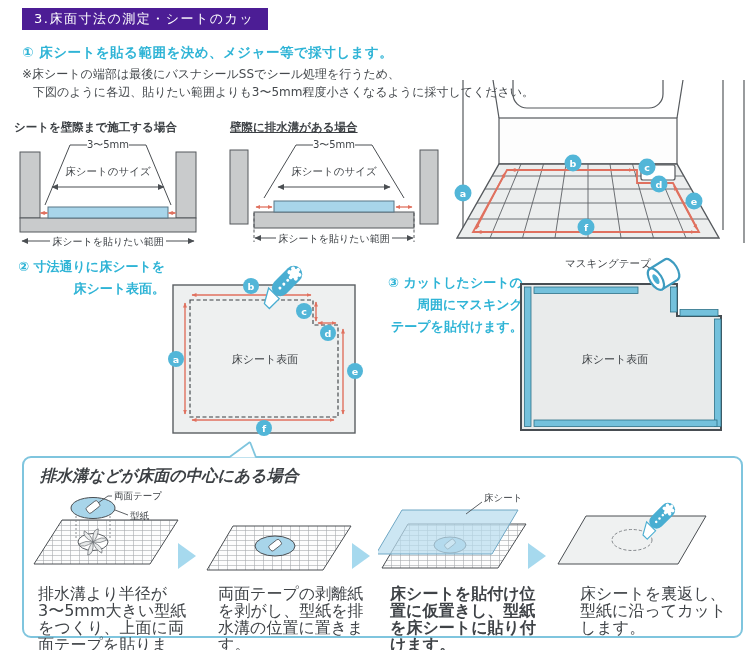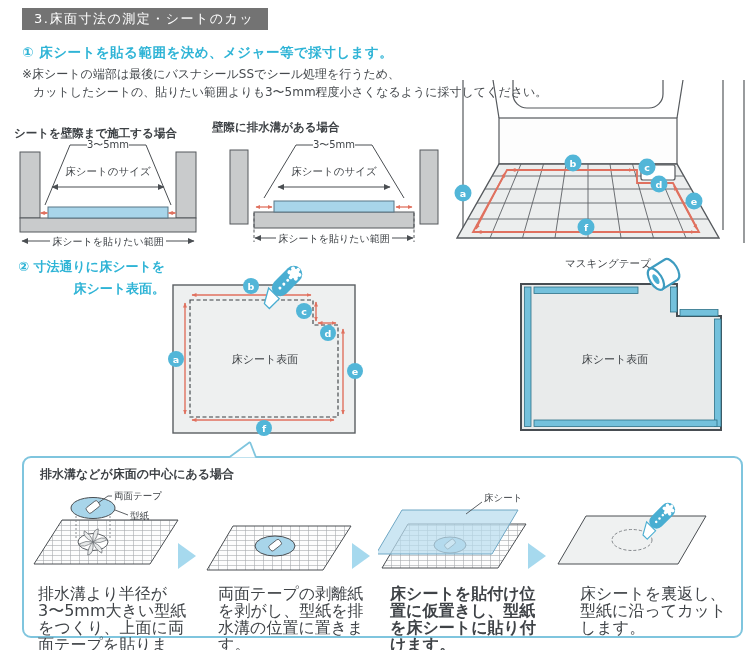--- a/index.html
+++ b/index.html
@@ -1,51 +1,51 @@
 <!DOCTYPE html>
 <html><head>
 <meta charset="utf-8">
 <style>
   html,body{margin:0;padding:0;background:#fff;}
   .page{position:relative;width:750px;height:650px;background:#fff;overflow:hidden;
         font-family:"DejaVu Sans",sans-serif;color:#3f4347;}
   .abs{position:absolute;}
-  .header-bar{left:22px;top:8px;width:246px;height:22px;background:#737373;color:#fff;
+  .header-bar{left:22px;top:8px;width:246px;height:22px;background:#4c1d95;color:#fff;
         font-size:13px;line-height:22px;padding-left:12px;letter-spacing:1.5px;box-sizing:border-box;}
   .cyan{color:#2fb4d6;font-weight:bold;text-align:right;}
   .h1{left:22px;top:44px;font-size:13.5px;letter-spacing:0.5px;}
   .note{left:22px;top:66px;font-size:12px;line-height:17.5px;color:#45494d;}
   .note .l2{padding-left:11px;}
   .subtitle{font-size:11.5px;font-weight:bold;color:#3d4145;}
   .h2{left:18px;top:256px;font-size:13px;line-height:22px;}
   .h2 .l2,.h3 .l2,.h3 .l3{padding-left:21px;}
   .h3{left:370px;top:272px;font-size:13px;line-height:22px;}
   .bottom-box{left:22px;top:456px;width:721px;height:182px;border:2px solid #7fc5de;
         border-radius:9px;box-sizing:border-box;background:#fff;}
-  .bb-heading{left:40px;top:466px;font-size:12px;font-weight:bold;color:#3d4145;}
+  .bb-heading{left:40px;top:466px;font-size:16px;font-weight:bold;color:#3d4145;font-style:italic;}
   .caption{font-size:16px;line-height:17px;color:#3f4347;}
   .step-arrow{width:0;height:0;border-left:18px solid #a6d9ee;
         border-top:13px solid transparent;border-bottom:13px solid transparent;}
   svg text{font-family:"DejaVu Sans",sans-serif;}
 </style>
 </head>
 <body>
 
 <div class="page">
 
   <div class="abs header-bar">3.床面寸法の測定・シートのカット</div>
 
   <div class="abs h1 cyan">① 床シートを貼る範囲を決め、メジャー等で採寸します。</div>
   <div class="abs note">
     <div class="l1">※床シートの端部は最後にバスナシールSSでシール処理を行うため、</div>
-    <div class="l2">カットしたシートの、貼りたい範囲よりも3〜5mm程度小さくなるように採寸してください。</div>
+    <div class="l2">下図のように各辺、貼りたい範囲よりも3〜5mm程度小さくなるように採寸してください。</div>
   </div>
 
-  <div class="abs subtitle" style="left:14px;top:126px;">シートを壁際まで施工する場合</div>
-  <div class="abs subtitle" style="left:212px;top:120px;">壁際に排水溝がある場合</div>
+  <div class="abs subtitle" style="left:14px;top:120px;">シートを壁際まで施工する場合</div>
+  <div class="abs subtitle" style="left:230px;top:120px;text-decoration:underline;">壁際に排水溝がある場合</div>
 
   <svg class="abs" style="left:12px;top:136px;" width="212" height="114" viewBox="0 0 212 114">
     <defs>
       <marker id="mkb1" markerUnits="userSpaceOnUse" markerWidth="8" markerHeight="7" refX="6" refY="3" orient="auto-start-reverse">
           <path d="M0,0L6.5,3L0,6Z" fill="#4a4e52"></path>
         </marker>
       <marker id="mkr1" markerUnits="userSpaceOnUse" markerWidth="6" markerHeight="5" refX="4" refY="2" orient="auto-start-reverse">
           <path d="M0,0L4.5,2L0,4Z" fill="#e0715f"></path>
         </marker>
     </defs>
@@ -200,20 +200,25 @@
       <circle cx="27.5" cy="0" r="4.8" fill="#fff"></circle>
       <circle cx="32.7" cy="0" r="2" fill="#fff"></circle>
         <circle cx="30.1" cy="4.5" r="2" fill="#fff"></circle>
         <circle cx="24.9" cy="4.5" r="2" fill="#fff"></circle>
       <circle cx="22.3" cy="0" r="2" fill="#fff"></circle>
         <circle cx="24.9" cy="-4.5" r="2" fill="#fff"></circle>
         <circle cx="30.1" cy="-4.5" r="2" fill="#fff"></circle>
     </g>
   </svg>
 
+  <div class="abs h3 cyan">
+    <div class="l1">③ カットしたシートの</div>
+    <div class="l2">周囲にマスキング</div>
+    <div class="l3">テープを貼付けます。</div>
+  </div>
 
   <svg class="abs" style="left:507px;top:252px;" width="240" height="192" viewBox="0 0 240 192">
     <polygon points="14,32 170,32 170,64 214,64 214,178 14,178" fill="#e9ebeb" stroke="#474d52" stroke-width="2"></polygon>
     <g fill="#74c1dc" stroke="#2e7288" stroke-width="0.8">
       <rect x="17.5" y="35" width="6.5" height="139.5"></rect>
       <rect x="27" y="35" width="104" height="6.5"></rect>
       <rect x="163.5" y="35" width="6.5" height="25"></rect>
       <rect x="173" y="57.5" width="38" height="6.5"></rect>
       <rect x="207.5" y="67" width="6.5" height="107.5"></rect>
       <rect x="27" y="168" width="183" height="6.5"></rect>

